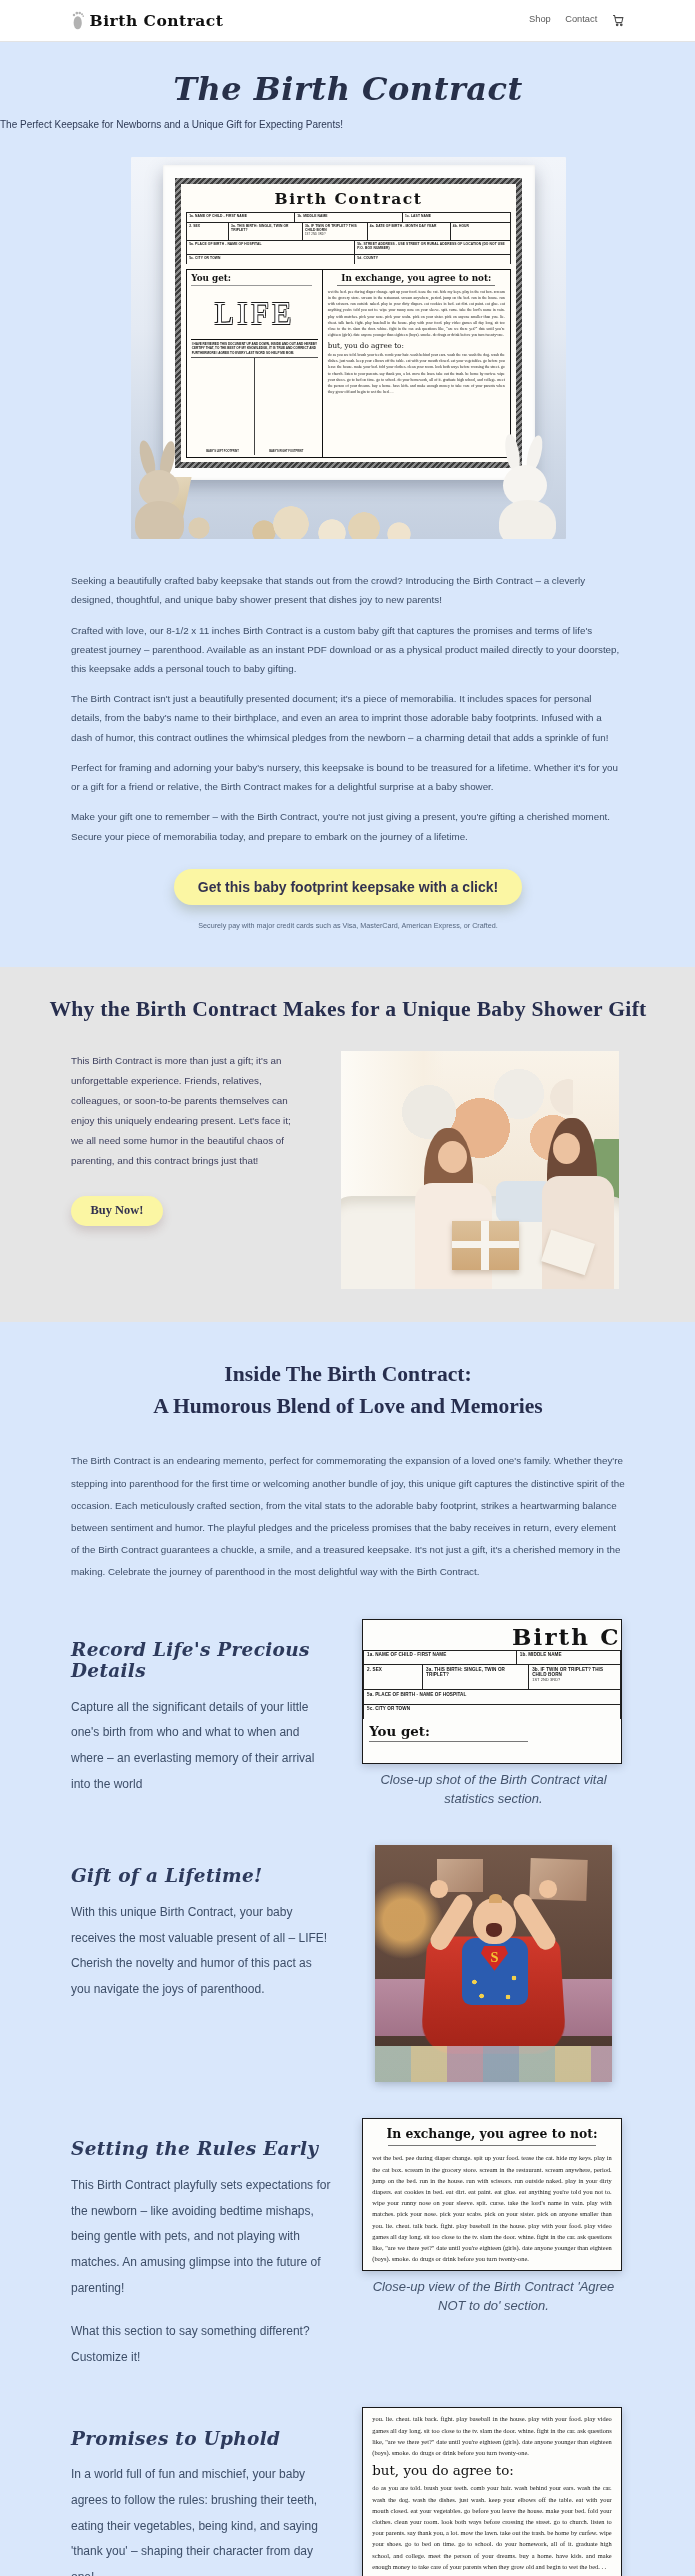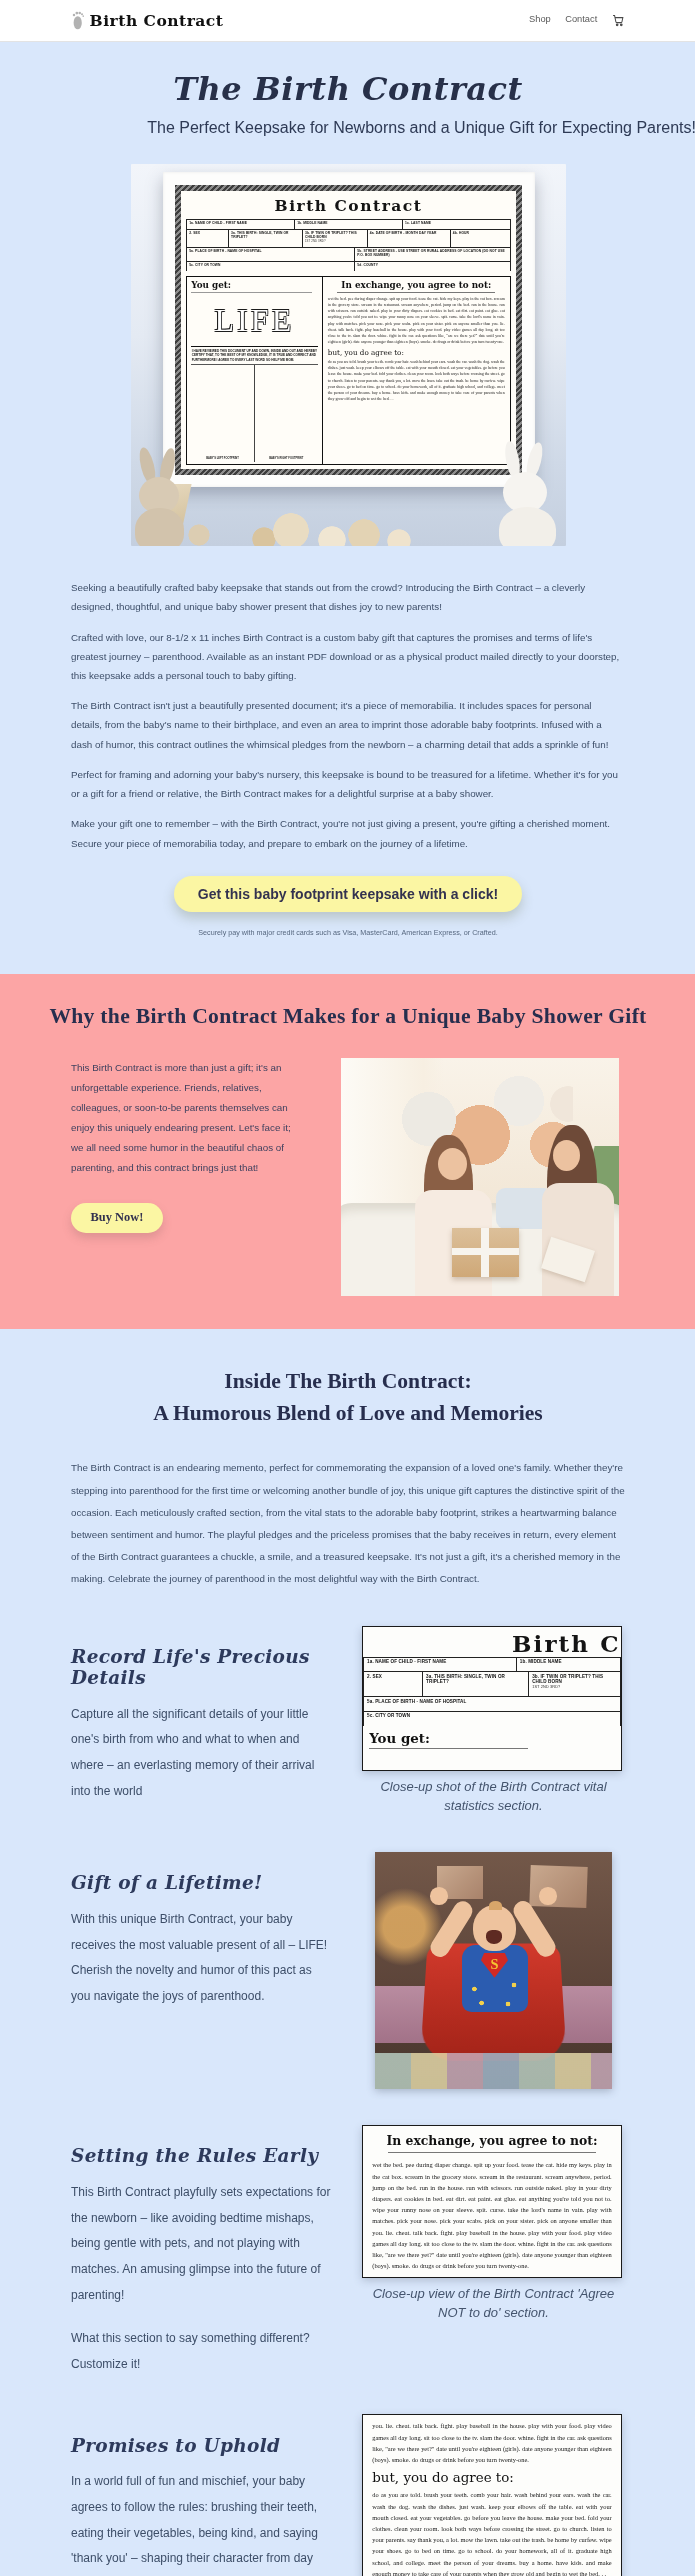--- a/index.html
+++ b/index.html
@@ -11,21 +11,21 @@
   .logo-wrap { display:flex; align-items:center; gap:5.2px; }
   .logo-foot { width:13.4px; height:20.6px; opacity:.65; }
   .logo-text { font-family:"DejaVu Serif",serif; font-weight:700; font-size:15.5px; color:#111; letter-spacing:0.5px; }
   .nav { display:flex; gap:14.4px;margin-left:40px; }
   .nav a { text-decoration:none; color:#5a5a5a; font-size:9.3px; cursor:pointer; }
   .cart-svg { width:12.4px; height:12.4px; stroke:#4a4a4a; fill:none; stroke-width:2; cursor:pointer; }
 
   
   .hero { background:#d9e7fb; padding:28px 0 37px 0; }
   .hero-title { font-family:"DejaVu Serif",serif; font-style:italic; font-weight:700; font-size:32px; color:#273049; text-align:center; letter-spacing:0.5px; }
-  .hero-subtitle { margin-top:11.3px; text-align:right; font-size:16px; color:#2e3a55; font-weight:500; }
+  .hero-subtitle { margin-top:11.3px; text-align:left; font-size:10px; color:#2e3a55; font-weight:500; }
 
   .photo { width:435px; height:382px; margin:27px auto 0 auto; position:relative; background:linear-gradient(180deg,#f2f5fa 0%,#e4eaf3 45%,#cfd9e7 78%,#c4cfdf 100%); overflow:hidden; border-radius:1px; }
   .frame { position:absolute; left:32px; top:8.2px; width:372px; height:315px; background:#fdfdfc; box-shadow:0 7.2px 15.5px rgba(60,70,90,.35), inset 0 0 3.1px rgba(0,0,0,.08); padding:12.4px; }
   .cert { width:100%; height:100%; border:6.7px solid transparent; background:linear-gradient(#fffdf8,#fffdf8) padding-box, repeating-linear-gradient(135deg,#3c3c3c 0 2.1px,#8d8d8d 2.1px 4.1px) border-box; padding:4.1px 5.2px; display:flex; flex-direction:column; }
   .cert-title { font-family:"DejaVu Serif",serif; font-weight:700; font-size:15.5px; text-align:center; color:#141414; letter-spacing:1.5px; margin:1px 0 4.1px 0; }
   .cf-row { display:flex; border:0.5px solid #222; border-bottom:none; }
   .cf-row:last-of-type { border-bottom:0.5px solid #222; }
   .cf-cell { border-right:0.5px solid #222; padding:1px 2.1px 4.1px 2.1px; font-size:3.3px; font-weight:700; color:#111; letter-spacing:0.1px; }
   .cf-cell:last-child { border-right:none; }
   .cf-sub { font-weight:400; font-size:2.8px; color:#333; }
@@ -74,21 +74,21 @@
   .bun.white .head { background:#f6f4f0; left:14.4px; top:31px; width:44px; height:41px; }
   .bun.white .body { background:#f2efe9; left:10.3px; top:66px; width:57px; height:47px; }
 
   .intro-copy { width:554px; margin:32px auto 0 auto; }
   .intro-copy p { font-size:9.8px; line-height:1.95; color:#3d4e68; margin-bottom:11.3px; }
   .cta-wrap { text-align:center; margin-top:23px; }
   .cta-btn { display:inline-block; background:#fbf6a3; color:#33324f; font-family:"Liberation Sans",sans-serif; font-weight:700; font-size:14px; padding:10.3px 24px; border:none; border-radius:21.6px; box-shadow:0 6.2px 11.3px rgba(90,100,60,.25); cursor:pointer; }
   .fine-print { margin-top:15.5px; text-align:center; font-size:7.2px; color:#56677f; }
 
   
-  .why { background:#fca5a5; padding:30px 0 33px 0; }
+  .why { background:#e5e5e5; padding:30px 0 33px 0; }
   .why h2 { font-family:"Liberation Serif",serif; font-size:21.6px; font-weight:700; color:#272e4e; text-align:center; letter-spacing:0.3px; }
   .why-grid { width:554px; margin:29px auto 0 auto; display:flex; gap:41px; }
   .why-text { width:229px; }
   .why-text p { font-size:9.8px; line-height:2.05; color:#3f415f; }
   .buy-btn { display:inline-block; margin-top:25px; background:#fbf6a3; color:#33324f; font-weight:700; font-size:12.4px; padding:7.2px 19.6px; border:none; border-radius:16.5px; box-shadow:0 5.2px 9.3px rgba(120,80,80,.22); cursor:pointer;font-family:Liberation Serif, serif; }
 
   .shower { width:278px; height:238px; position:relative; overflow:hidden; background:linear-gradient(180deg,#f9f3e9 0%,#f3e8d8 55%,#ece0cf 100%); }
   .shower .window { position:absolute; left:0; top:0; width:103px; height:185px; background:linear-gradient(90deg,#fdfbf6,#f7efe2 80%,transparent); }
   .shower .balloons { position:absolute; left:57px; top:15.5px; width:175px; height:118px;
     background:

